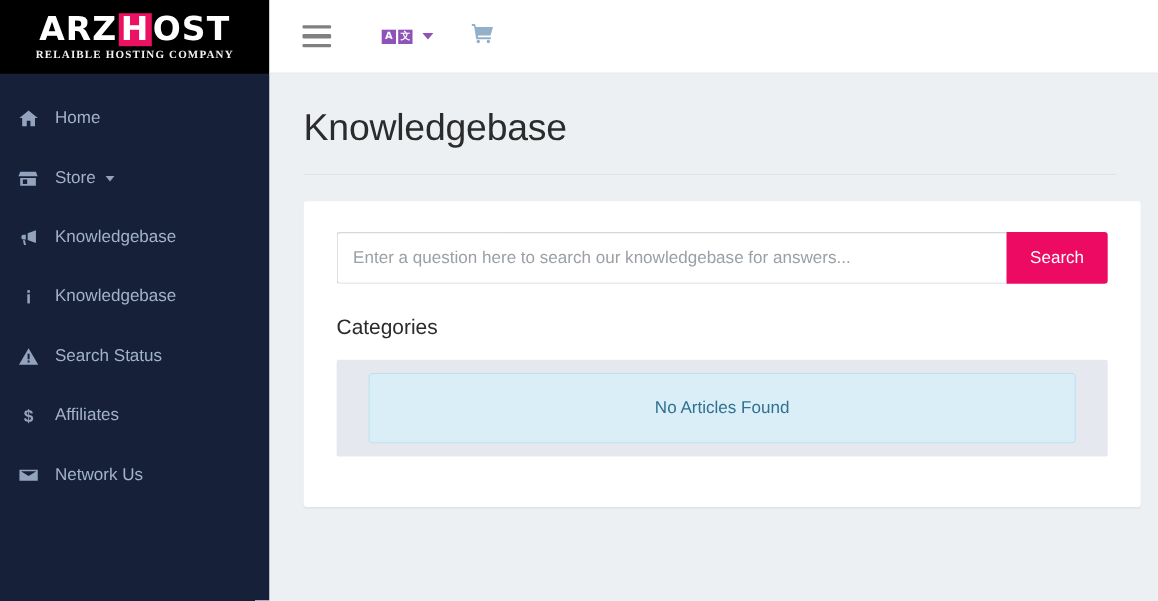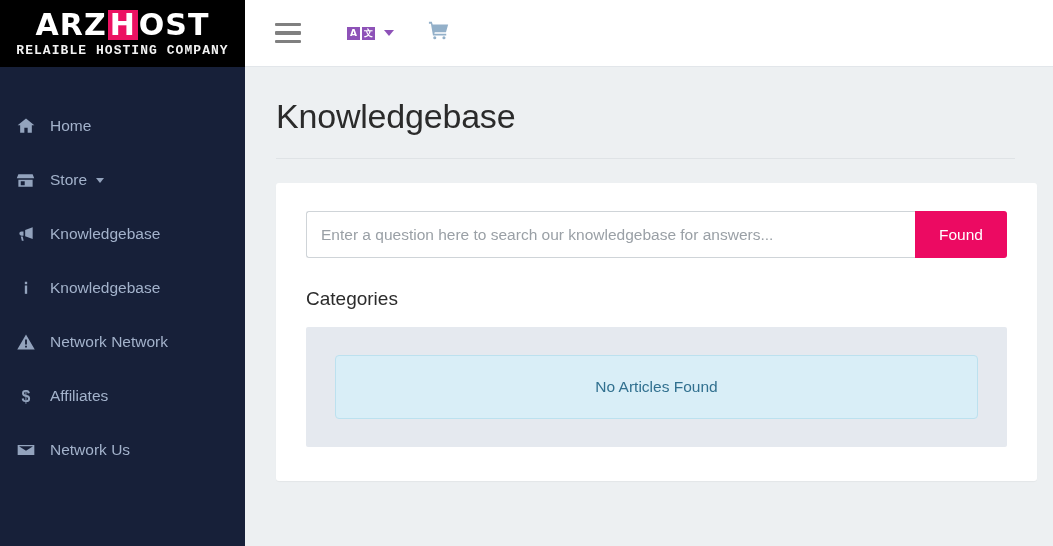--- a/index.html
+++ b/index.html
@@ -47,29 +47,29 @@
     display: flex;
     align-items: center;
   }
   .logo-h {
     color: #ffffff;
     background: #ec1162;
     padding: 0 2px;
     margin: 0 1px;
   }
   .logo-tag {
-    font-size: 13px;
+    font-size: 10px;
     letter-spacing: 1.05px;
     color: #f2f2f2;
     font-weight: 700;
     margin-top: 3px;
-    font-family: Liberation Mono, monospace;
-  }
-
-  .nav { padding-top: 32px; }
+    font-family: Liberation Serif, serif;
+  }
+
+  .nav { padding-top: 14px; }
   .nav-item {
     display: flex;
     align-items: center;
     height: 54px;
     padding-left: 16px;
     color: #a3b2cb;
     font-size: 15.5px;
     text-decoration: none;
     cursor: pointer;
   }
@@ -221,21 +221,21 @@
   .section-title {
     font-size: 19px;
     font-weight: 400;
     color: #2b2b2b;
     margin: 30px 0 0 0;
   }
 
   .panel {
     background: #e5e9ef;
     margin-top: 17px;
-    padding: 28px 29px;
+    padding: 12px 29px;
     border-radius: 2px;
   }
   .alert-info {
     background: #d9eef7;
     border: 1px solid #bce1ef;
     border-radius: 4px;
     color: #31708f;
     text-align: center;
     padding: 22px 10px;
     font-size: 15.5px;
@@ -298,21 +298,21 @@
         </span>
         <span class="nav-label">Knowledgebase</span>
       </a>
 
       <a class="nav-item">
         <span class="nav-icon">
           <svg width="20" height="20" viewBox="0 0 24 24" fill="currentColor">
               <path d="M12 3 1.5 21h21L12 3zm-1.1 6h2.2v6h-2.2V9zm0 7.5h2.2v2.2h-2.2v-2.2z"></path>
             </svg>
         </span>
-        <span class="nav-label">Network Network</span>
+        <span class="nav-label">Search Status</span>
       </a>
 
       <a class="nav-item">
         <span class="nav-icon">
           <svg width="20" height="20" viewBox="0 0 24 24" fill="currentColor">
               <text x="12" y="19" font-size="19" font-family="Liberation Sans, sans-serif" font-weight="bold" text-anchor="middle" fill="currentColor">$</text>
             </svg>
         </span>
         <span class="nav-label">Affiliates</span>
       </a>
@@ -359,21 +359,21 @@
 
       <div class="page-head">
         <h1 class="page-title">Knowledgebase</h1>
         <div class="title-rule"></div>
       </div>
 
       <div class="card">
 
         <div class="search-row">
           <input class="search-input" type="text" placeholder="Enter a question here to search our knowledgebase for answers..." style="">
-          <button class="search-btn">Found</button>
+          <button class="search-btn">Search</button>
         </div>
 
         <h2 class="section-title">Categories</h2>
 
         <div class="panel">
           <div class="alert-info">No Articles Found</div>
         </div>
 
       </div>
 

